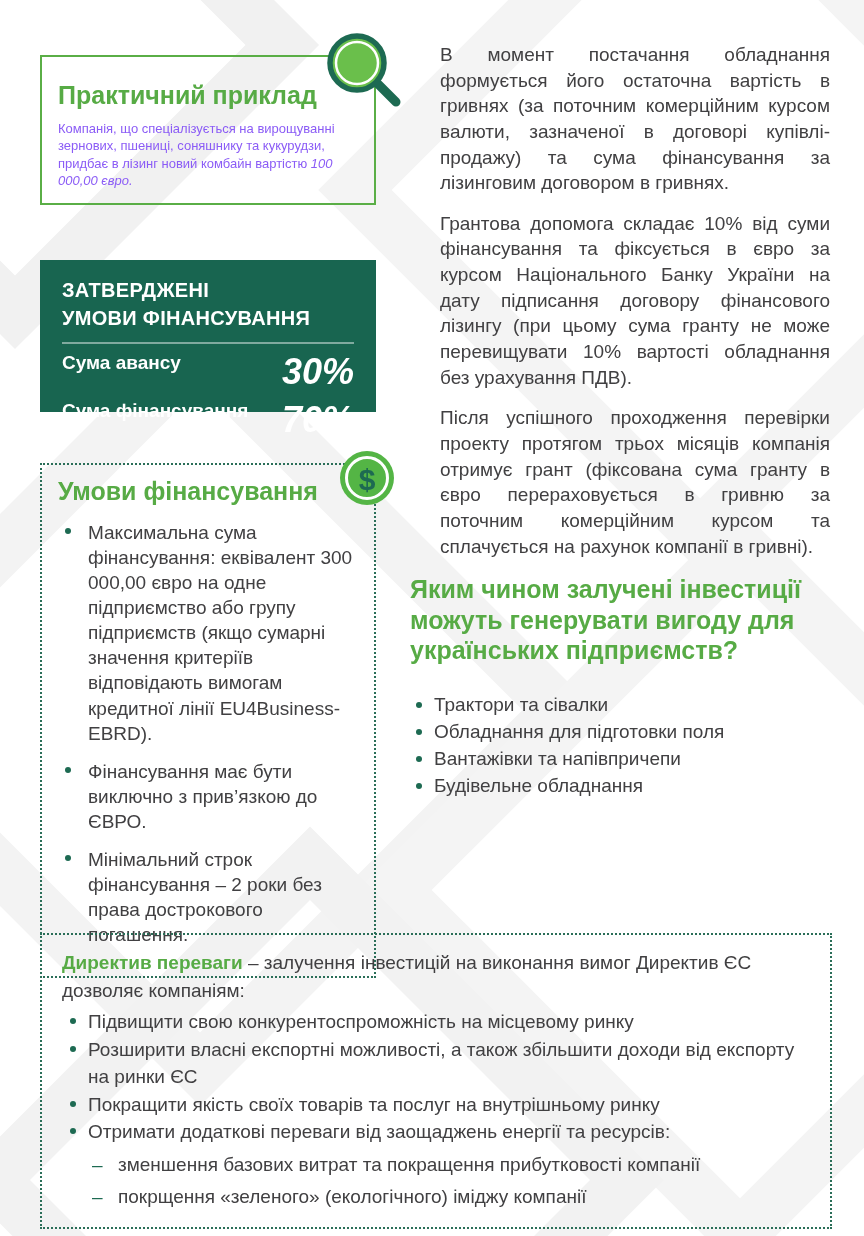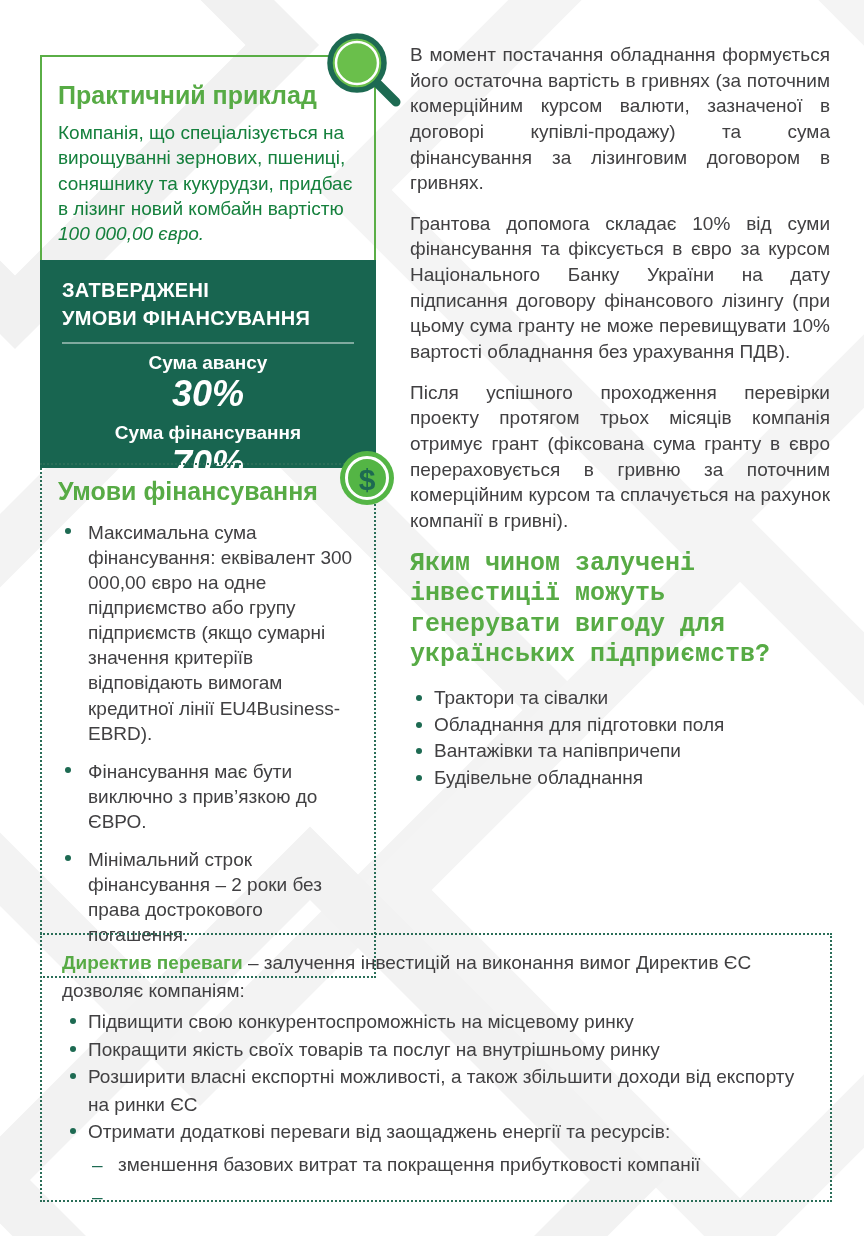--- a/index.html
+++ b/index.html
@@ -22,51 +22,51 @@
   .d5 { left:60px;   top:930px;  width:500px; height:500px; border-color:#f2f2f2; }
 
   .content { position:relative; z-index:1; }
 
   
   .example-box {
     position:absolute; left:40px; top:55px; width:336px;
     border:2px solid #5aae46; padding:24px 16px 14px 16px; background:transparent;
   }
   .example-title { color:#57ab45; font-size:25px; font-weight:bold; margin-bottom:10px; }
-  .example-body { font-size:19px; line-height:1.33; color:#15803d; }
+  .example-body { font-size:13px; line-height:1.33; color:#8b5cf6; }
   .example-body .it { font-style:italic; }
 
   .magnifier { position:absolute; left:315px; top:22px; z-index:3; }
 
   .approved-box {
-    position:absolute; left:40px; top:260px; width:336px; height:208px;
+    position:absolute; left:40px; top:260px; width:336px; height:152px;
     background:#186550; color:#ffffff; padding:16px 22px 14px 22px;
   }
   .approved-title { font-size:20px; font-weight:bold; line-height:1.4; letter-spacing:.3px; }
   .approved-sep { border:none; border-top:2px solid rgba(255,255,255,.45); margin:10px 0 4px 0; }
-  .approved-row { display:flex; justify-content:space-between; align-items:center; margin-top:8px;flex-direction:column; }
+  .approved-row { display:flex; justify-content:space-between; align-items:flex-start; margin-top:8px; }
   .approved-label { font-size:19px; font-weight:bold; }
   .approved-value { font-size:36px; font-weight:bold; font-style:italic; line-height:1.1; }
 
   .terms-box {
     position:absolute; left:40px; top:463px; width:336px;
     border:2px dotted #2a6e58; padding:12px 16px 16px 16px;
   }
   .terms-title { color:#57ab45; font-size:25px; font-weight:bold; margin-bottom:14px; }
   .terms-list { list-style:none; }
   .terms-list li { position:relative; padding-left:30px; font-size:19px; line-height:1.32; margin-bottom:13px; }
   .terms-list li:last-child { margin-bottom:13px; }
   .terms-list li::before { content:""; position:absolute; left:7px; top:8px; width:6px; height:6px; border-radius:50%; background:#1d6a52; }
 
   .dollar-badge { position:absolute; left:337px; top:448px; z-index:3; }
 
   
   .right-col { position:absolute; left:410px; top:42px; width:420px; }
-  .para { font-size:19px; line-height:1.35; text-align:justify; color:#414042; margin-bottom:15px; }
-  .section-heading { color:#57ab45; font-size:25px; font-weight:bold; line-height:1.22; margin:10px 0 14px 0; text-align:left;font-family:Liberation Mono, monospace; }
+  .para { font-size:19px; line-height:1.35; text-align:justify; color:#414042; margin-bottom:15px;margin-left:30px; }
+  .section-heading { color:#57ab45; font-size:25px; font-weight:bold; line-height:1.22; margin:10px 0 26px 0; text-align:left; }
   .right-list { list-style:none; margin-top:4px; }
   .right-list li { position:relative; padding-left:24px; font-size:19px; line-height:1.42; }
   .right-list li::before { content:""; position:absolute; left:6px; top:10px; width:6px; height:6px; border-radius:50%; background:#1d6a52; }
 
   
   .benefits-box {
     position:absolute; left:40px; top:933px; width:792px;
     border:2px dotted #2a6e58; padding:14px 20px 16px 20px;
   }
   .benefits-lead { font-size:19px; line-height:1.45; }
@@ -153,31 +153,32 @@
       </ul>
     </div>
 
     <div class="benefits-box">
       <div class="benefits-lead">
         <span class="lead-bold">Директив переваги</span>
         <span>– залучення інвестицій на виконання вимог Директив ЄС дозволяє компаніям:</span>
       </div>
       <ul class="benefits-list">
         <li>Підвищити свою конкурентоспроможність на місцевому ринку</li>
+        <li>Розширити власні експортні можливості, а також збільшити доходи від експорту на ринки ЄС</li>
         <li>Покращити якість своїх товарів та послуг на внутрішньому ринку</li>
-        <li>Розширити власні експортні можливості, а також збільшити доходи від експорту на ринки ЄС</li>
         <li>
           <span>Отримати додаткові переваги від заощаджень енергії та ресурсів:</span>
           <ul class="sub-list">
             <li>
               <span class="dash">–</span>
               <span>зменшення базових витрат та покращення прибутковості компанії</span>
             </li>
             <li>
               <span class="dash">–</span>
+              <span>покрщення «зеленого» (екологічного) іміджу компанії</span>
             </li>
           </ul>
         </li>
       </ul>
     </div>
 
   </div>
 </div>
 
 </body></html>

